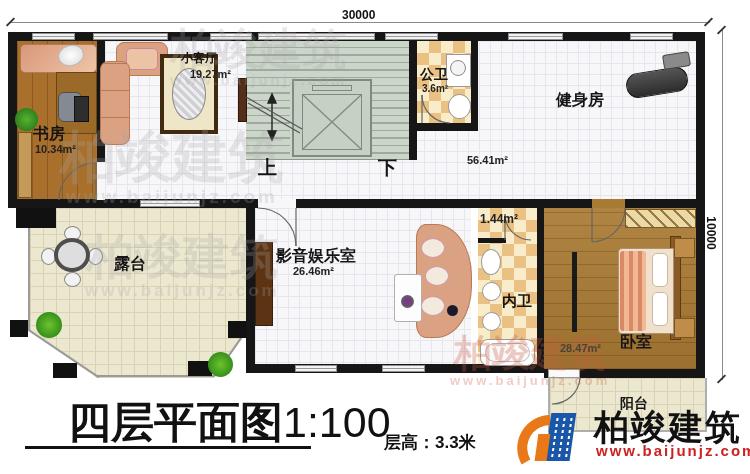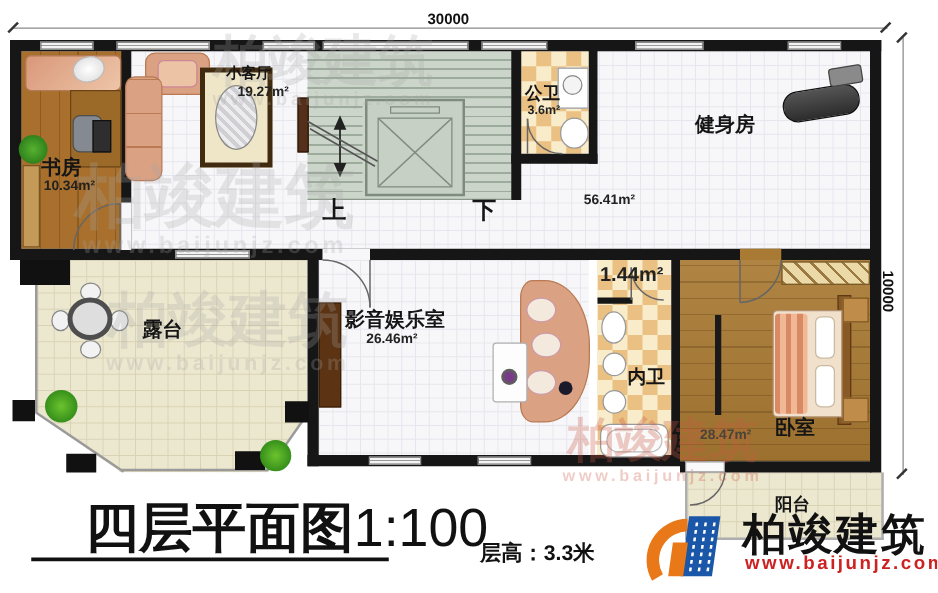--- a/index.html
+++ b/index.html
@@ -202,21 +202,21 @@
   <div class="room-area" style="left:35px;top:143px;">10.34m²</div>
   <div class="room-name" style="left:181px;top:50px;font-size:12px;">小客厅</div>
   <div class="room-area" style="left:190px;top:68px;">19.27m²</div>
   <div class="room-name" style="left:420px;top:66px;font-size:14px;">公卫</div>
   <div class="room-area" style="left:422px;top:83px;font-size:10px;">3.6m²</div>
   <div class="room-name" style="left:556px;top:90px;font-size:16px;">健身房</div>
   <div class="room-area" style="left:467px;top:154px;">56.41m²</div>
   <div class="room-name" style="left:114px;top:254px;font-size:16px;">露台</div>
   <div class="room-name" style="left:276px;top:246px;font-size:16px;">影音娱乐室</div>
   <div class="room-area" style="left:293px;top:265px;">26.46m²</div>
-  <div class="room-area" style="left:480px;top:212px;font-size:16px;">1.44m²</div>
+  <div class="room-area" style="left:480px;top:212px;font-size:12px;">1.44m²</div>
   <div class="room-name" style="left:502px;top:292px;font-size:15px;">内卫</div>
   <div class="room-name" style="left:620px;top:332px;font-size:16px;">卧室</div>
   <div class="room-area" style="left:560px;top:342px;color:#4a4438;">28.47m²</div>
   <div class="room-name" style="left:620px;top:395px;font-size:14px;">阳台</div>
 
   <div class="wm" style="left:170px;top:26px;font-size:44px;">
     <span>柏竣建筑</span>
     <span class="u" style="font-size:15px;">www.baijunjz.com</span>
   </div>
   <div class="wm" style="left:60px;top:128px;font-size:56px;">

